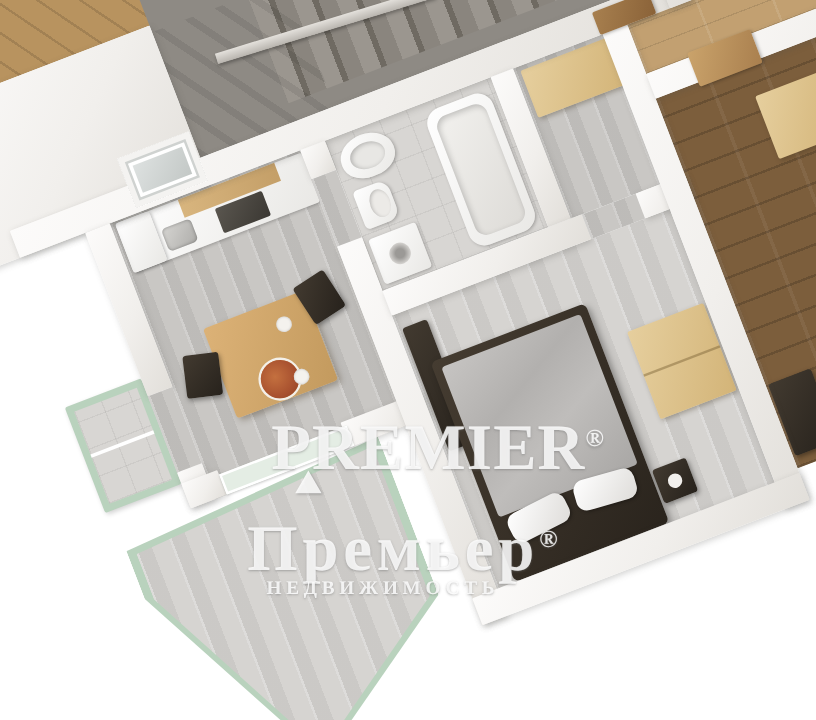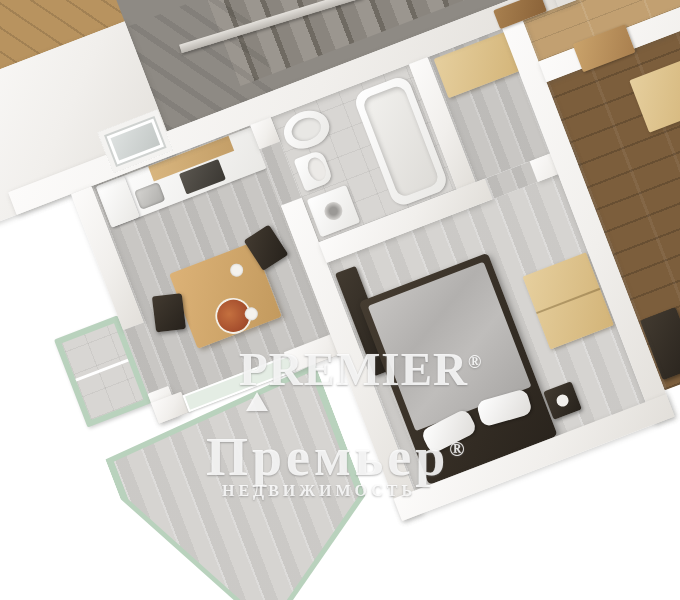--- a/index.html
+++ b/index.html
@@ -176,21 +176,21 @@
     </div>
     <div class="beige" style="left:430px;top:455px;width:68px;height:78px;">
       <div class="abs" style="left:0;top:38px;width:100%;height:2px;background:rgba(120,95,50,.45);"></div>
     </div>
 
     <div class="darkf" style="left:524px;top:538px;width:38px;height:64px;"></div>
     <div class="beige" style="left:600px;top:310px;width:58px;height:56px;"></div>
 
   </div>
 
-  <div class="wm" style="left:226px;top:342px;font-size:47px;letter-spacing:1px;margin-left:13px;">
+  <div class="wm" style="left:226px;top:342px;font-size:54px;letter-spacing:1px;">
     <span>PREMIER</span><span class="reg">®</span>
   </div>
   <div class="wm" style="left:236px;top:392px;font-size:20px;letter-spacing:4px;">
     <span class="tri"></span>
   </div>
 
   <div class="wm" style="left:206px;top:426px;font-size:54px;letter-spacing:4px;">
     <span>Премьер</span><span class="reg">®</span>
   </div>
   <div class="wm" style="left:222px;top:482px;font-size:16px;letter-spacing:4px;">

